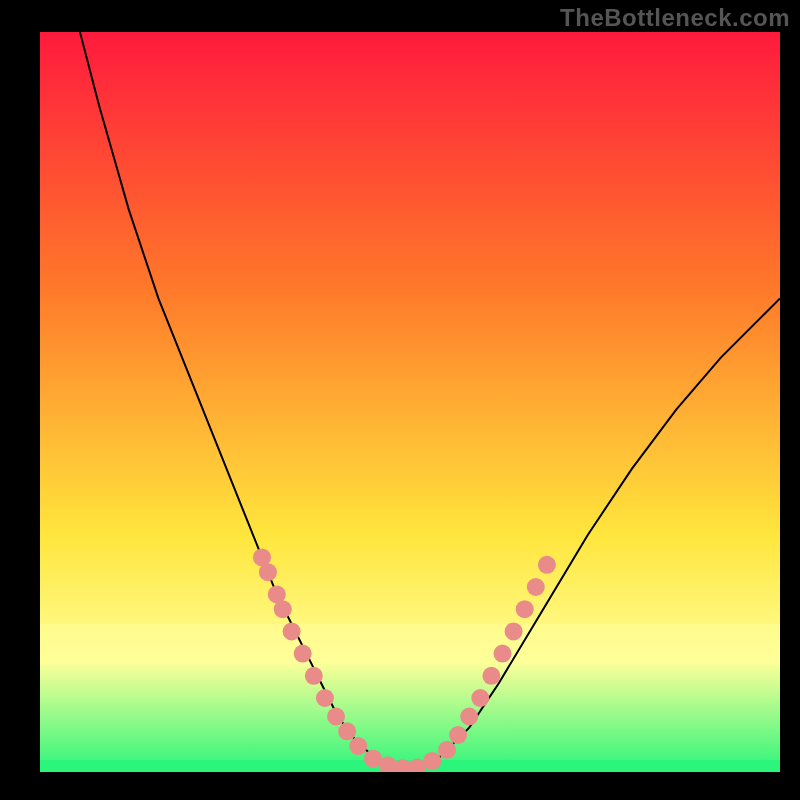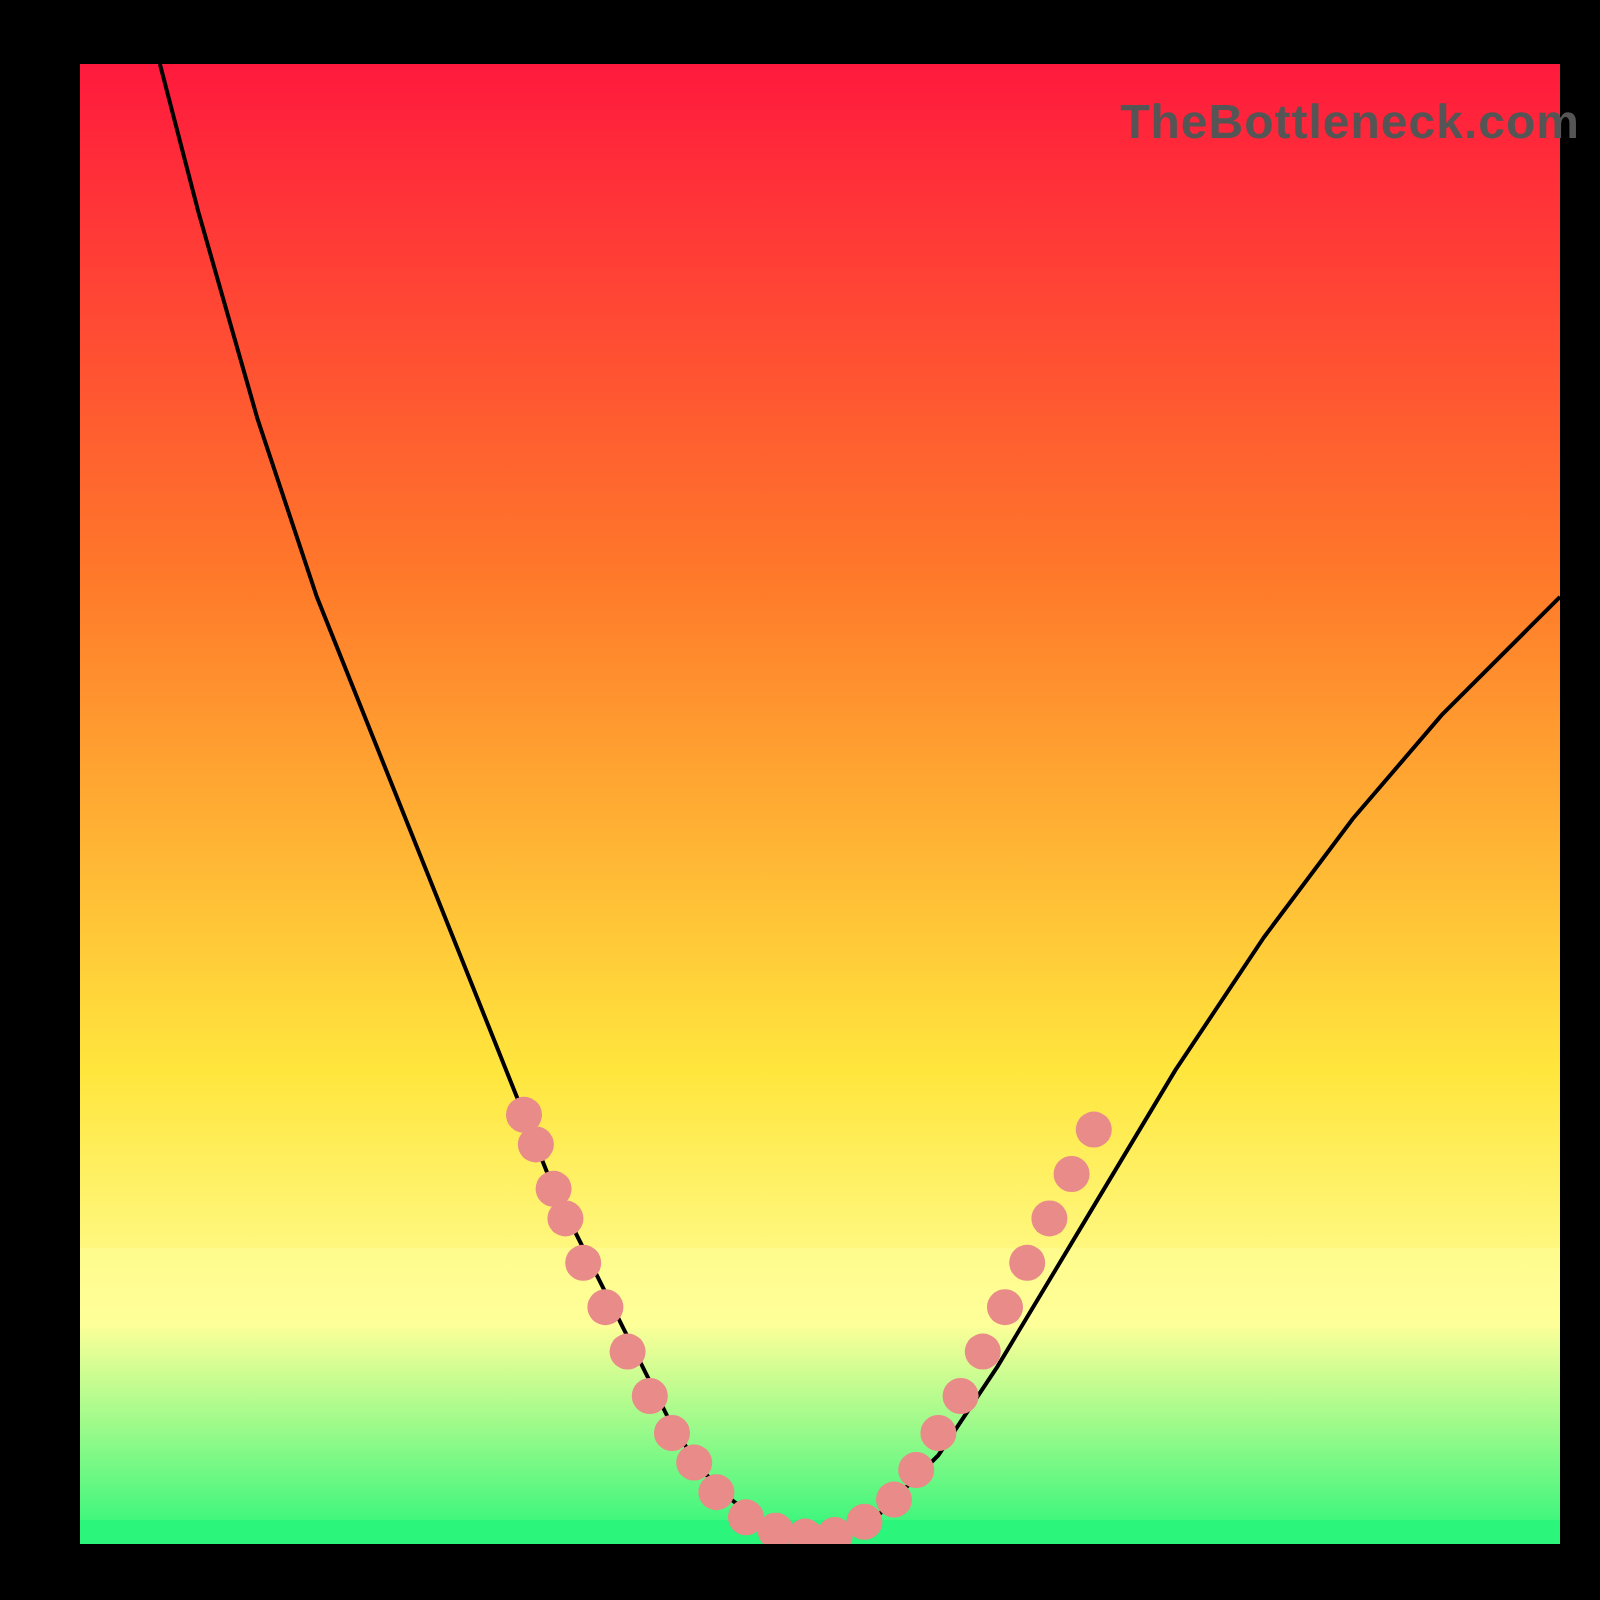--- a/index.html
+++ b/index.html
@@ -20,21 +20,20 @@
   .watermark {
     position: absolute;
     top: 4px;
     right: 10px;
     font-size: 24px;
     font-weight: bold;
     color: #555;
     letter-spacing: 0.5px;
     z-index: 10;
     user-select: none;
-    margin-top: 44px;
   }
   .plot-area {
     position: absolute;
     left: 40px;
     top: 32px;
     width: 740px;
     height: 740px;
     overflow: hidden;
   }
   .plot-area svg {

